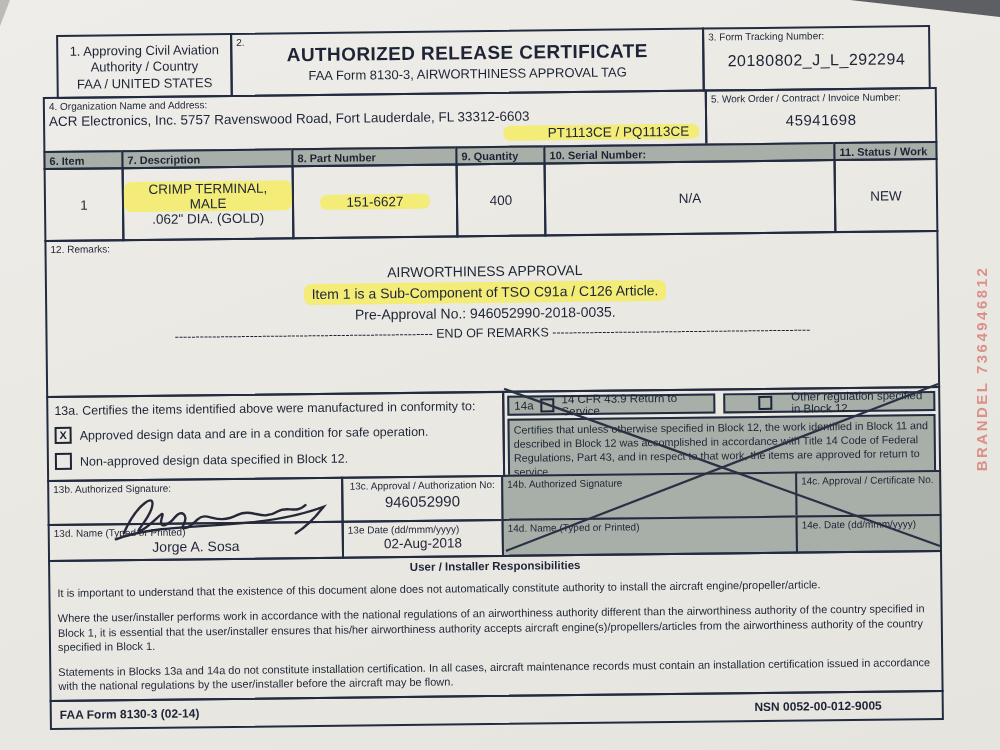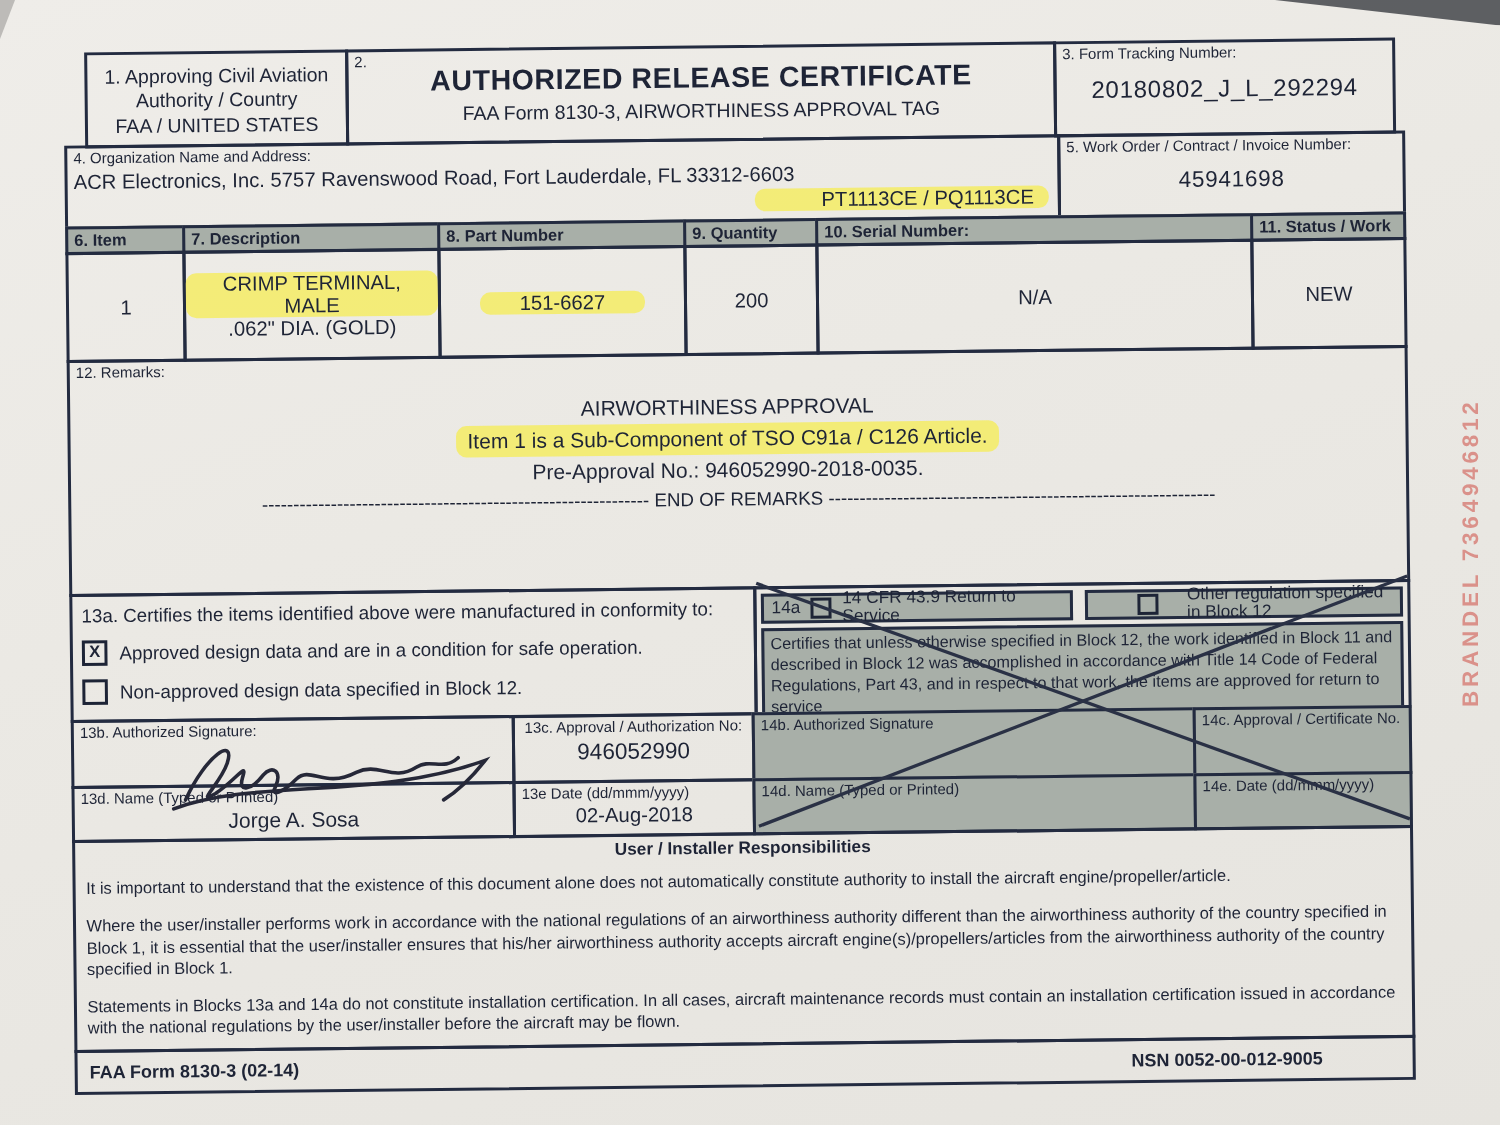--- a/index.html
+++ b/index.html
@@ -154,21 +154,21 @@
         <span>1</span>
       </div>
       <div class="box td c-desc">
         <span class="hl" style="padding:0 6px;">CRIMP TERMINAL, MALE</span>
         <span>.062" DIA. (GOLD)</span>
       </div>
       <div class="box td c-part">
         <span><span class="hl" style="padding:0 26px;">151-6627</span></span>
       </div>
       <div class="box td c-qty">
-        <span>200</span>
+        <span>400</span>
       </div>
       <div class="box td c-ser">
         <span>N/A</span>
       </div>
       <div class="box td c-stat">
         <span>NEW</span>
       </div>
     </div>
 
     <div class="row rowD">

